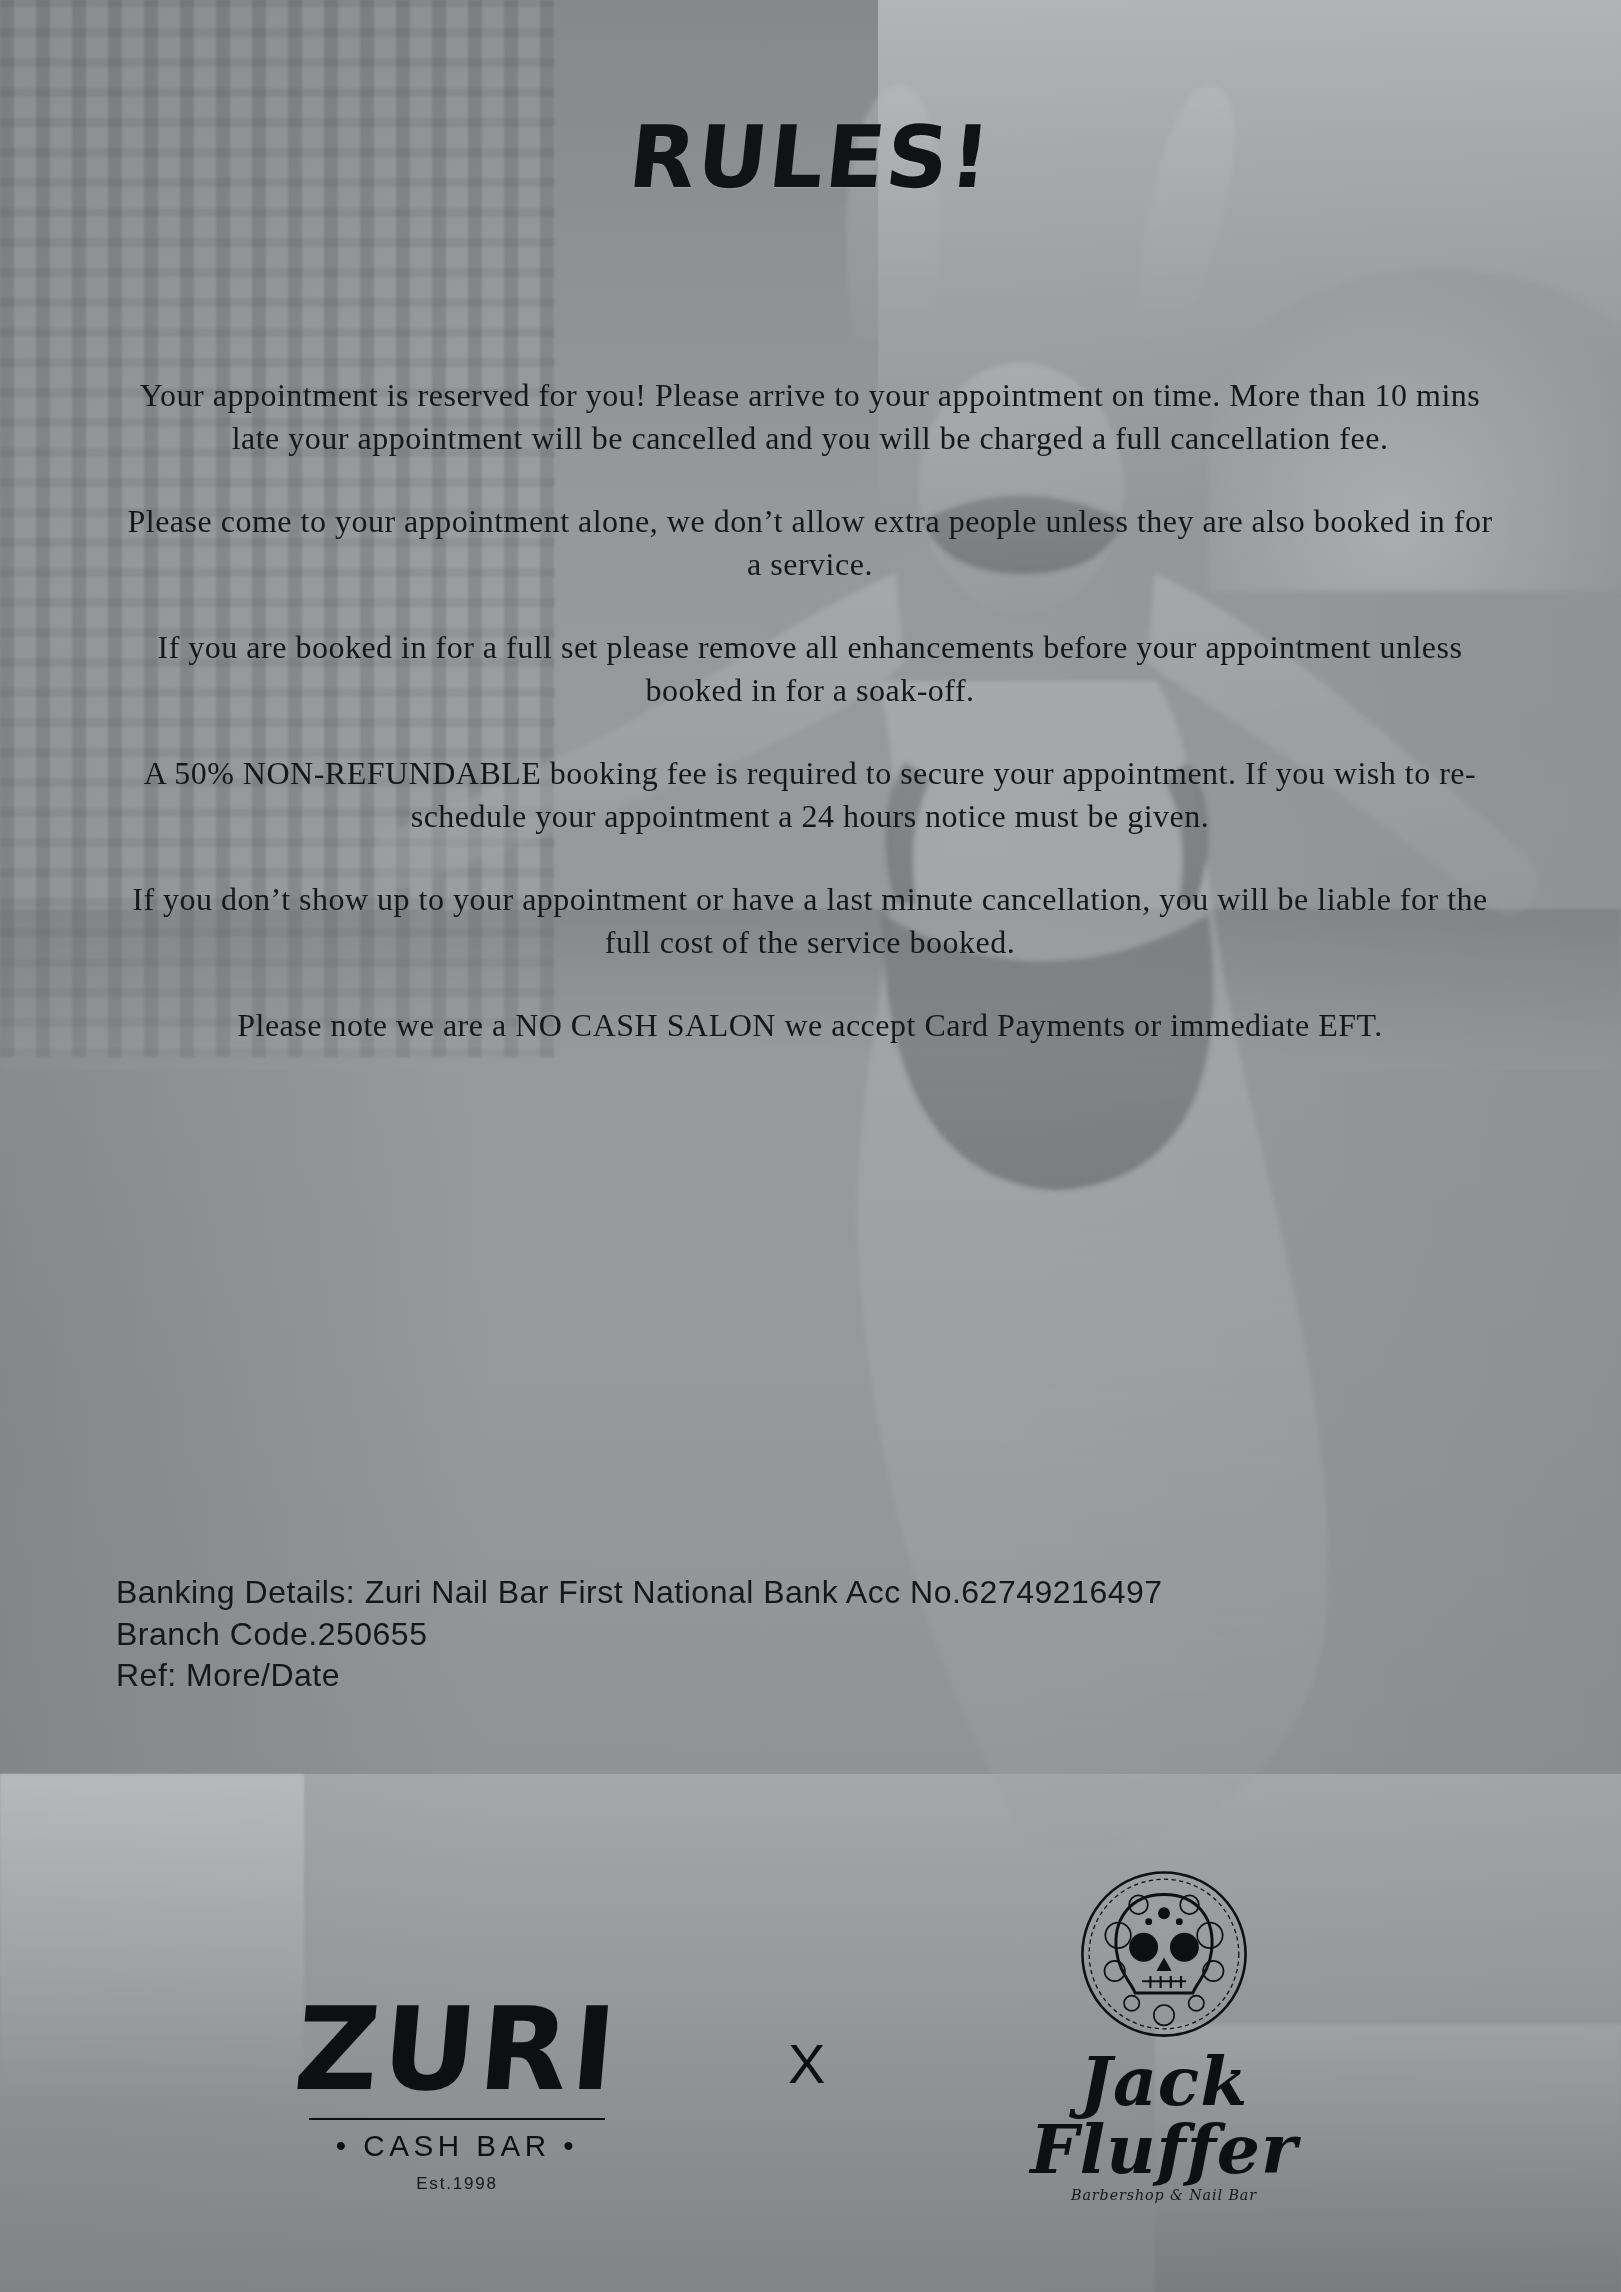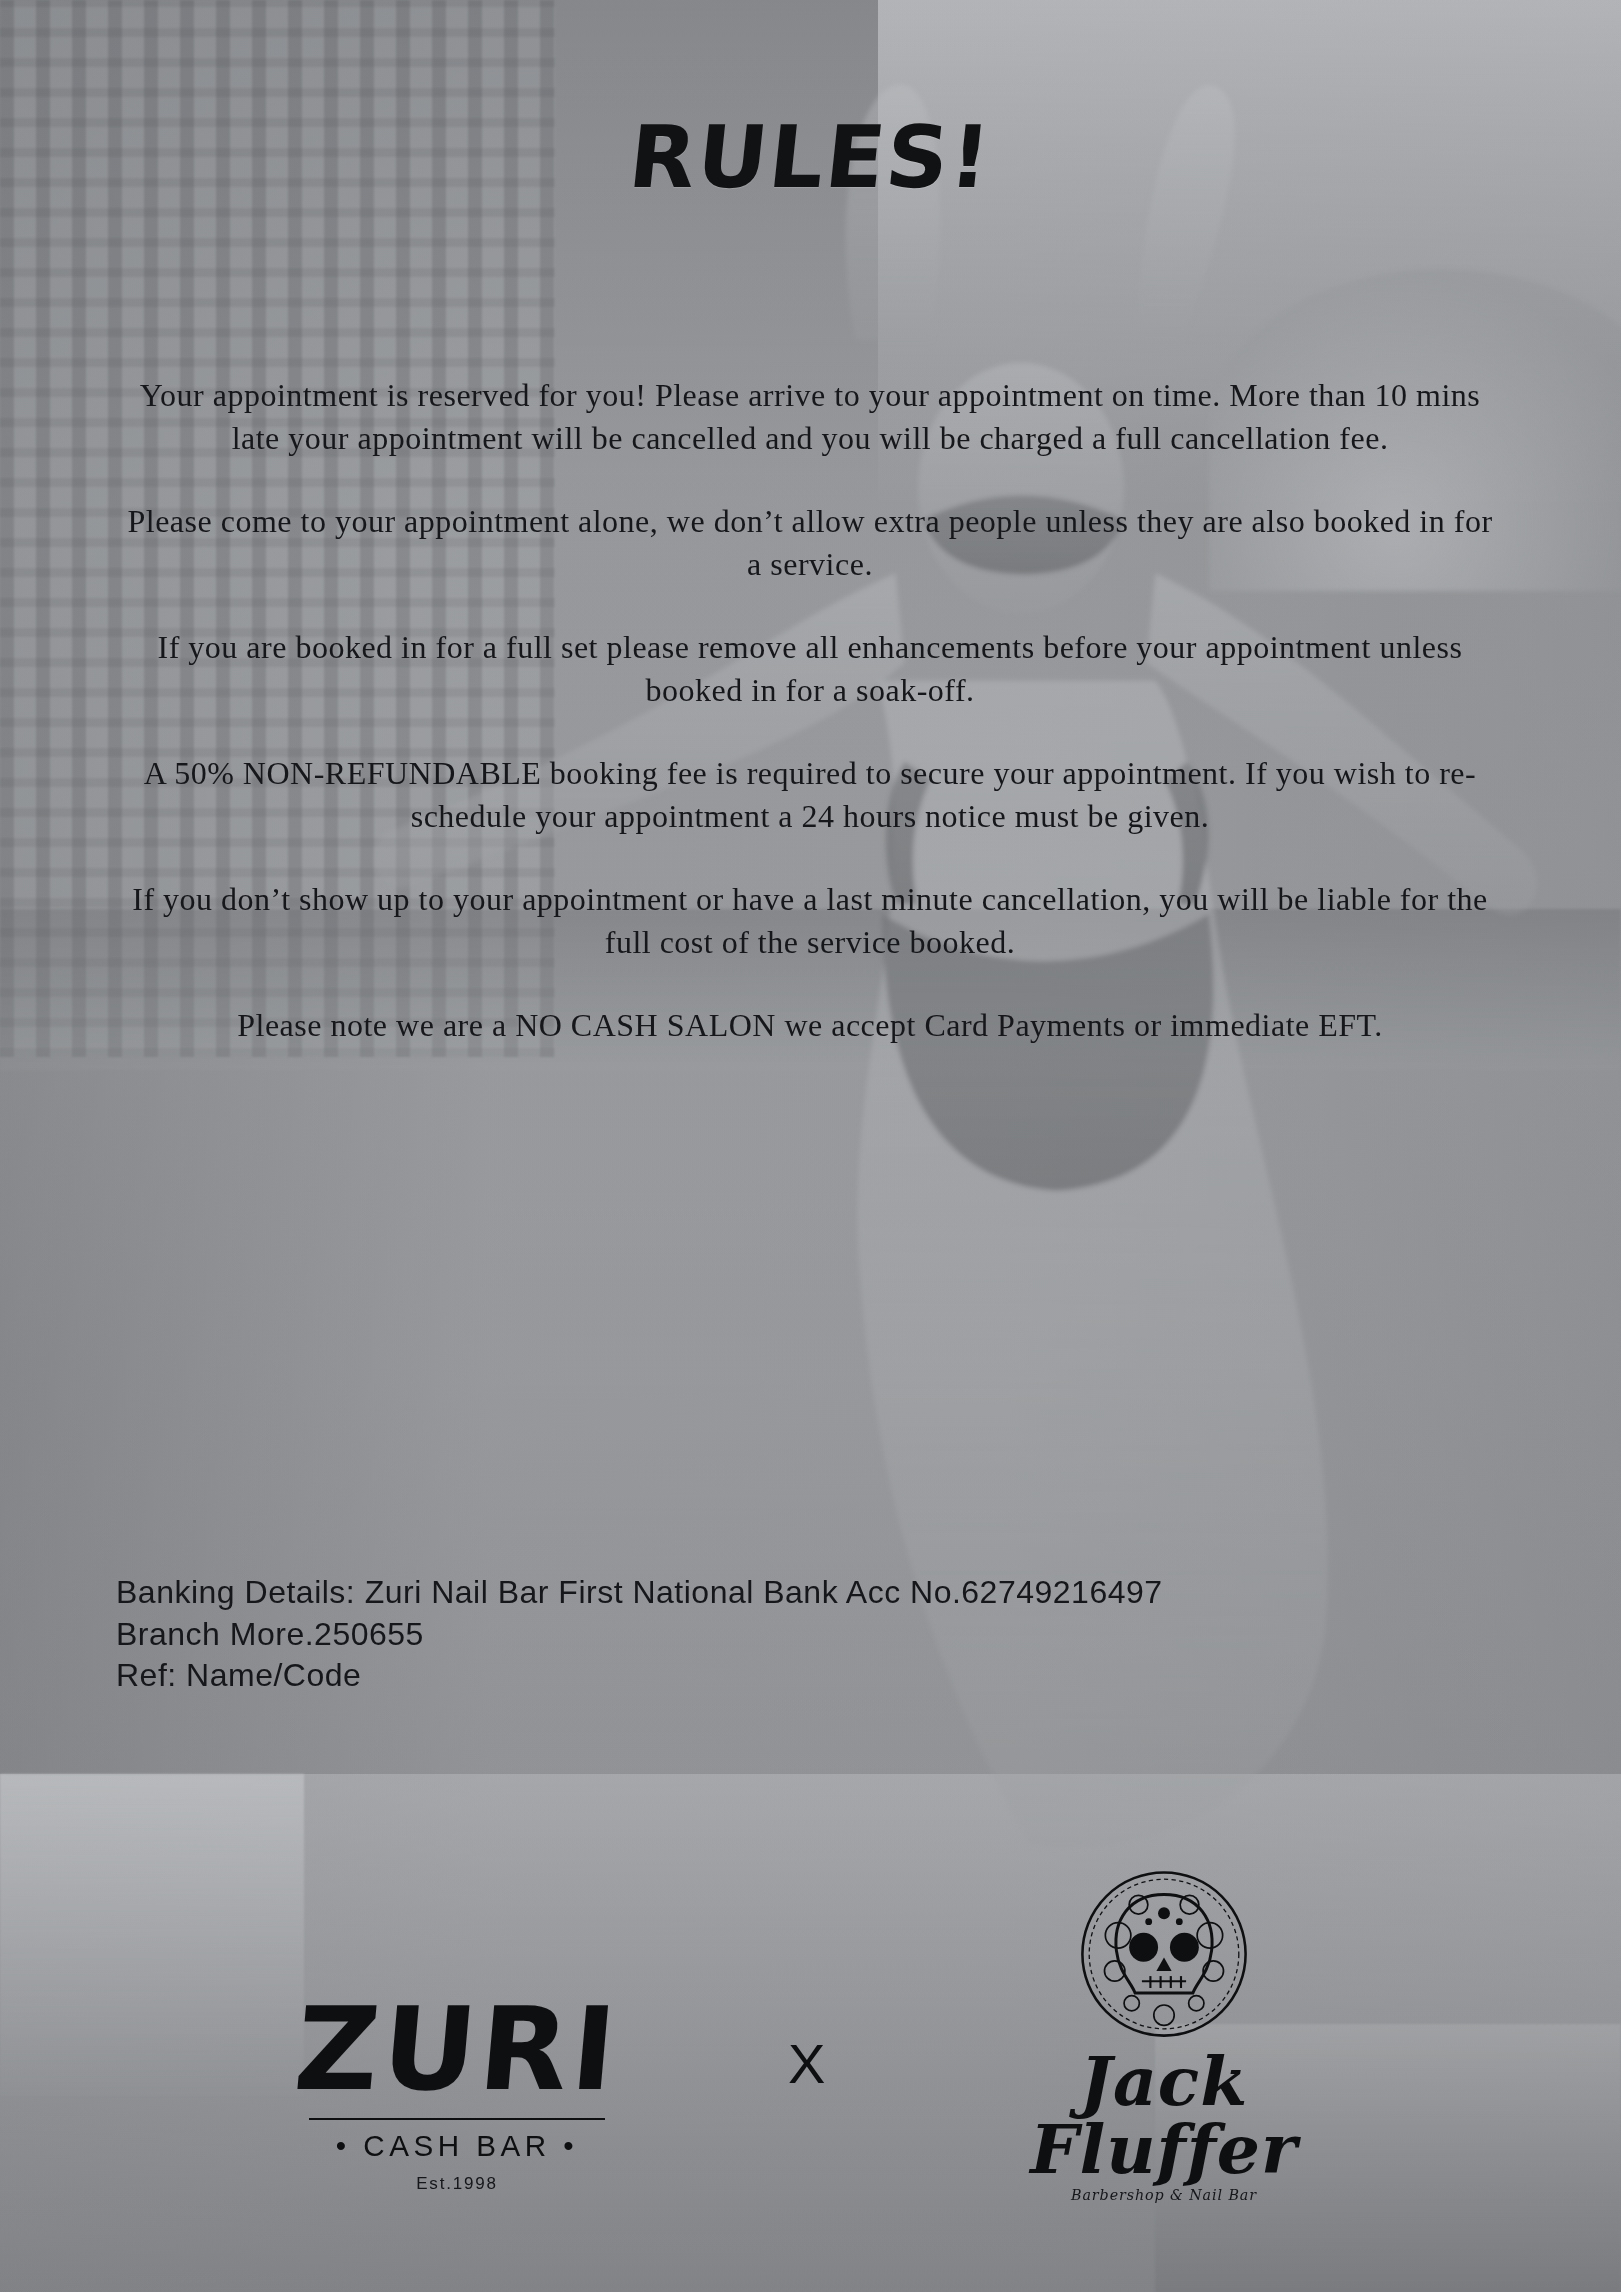--- a/index.html
+++ b/index.html
@@ -284,22 +284,22 @@
       <p class="para">Your appointment is reserved for you! Please arrive to your appointment on time. More than 10 mins late your appointment will be cancelled and you will be charged a full cancellation fee.</p>
       <p class="para">Please come to your appointment alone, we don’t allow extra people unless they are also booked in for a service.</p>
       <p class="para">If you are booked in for a full set please remove all enhancements before your appointment unless booked in for a soak-off.</p>
       <p class="para">A 50% NON-REFUNDABLE booking fee is required to secure your appointment. If you wish to re-schedule your appointment a 24 hours notice must be given.</p>
       <p class="para">If you don’t show up to your appointment or have a last minute cancellation, you will be liable for the full cost of the service booked.</p>
       <p class="para">Please note we are a NO CASH SALON we accept Card Payments or immediate EFT.</p>
     </div>
 
     <div class="bank">
       <div class="line">Banking Details:  Zuri Nail Bar First National Bank Acc No.62749216497</div>
-      <div class="line">Branch More.250655</div>
-      <div class="line">Ref: Name/Code</div>
+      <div class="line">Branch Code.250655</div>
+      <div class="line">Ref: More/Date</div>
     </div>
 
     <div class="footer">
 
       <div class="zuri">
         <div class="zuri-word">ZURI</div>
         <div class="zuri-rule"></div>
         <div class="zuri-sub">• CASH BAR •</div>
         <div class="zuri-est">Est.1998</div>
       </div>

